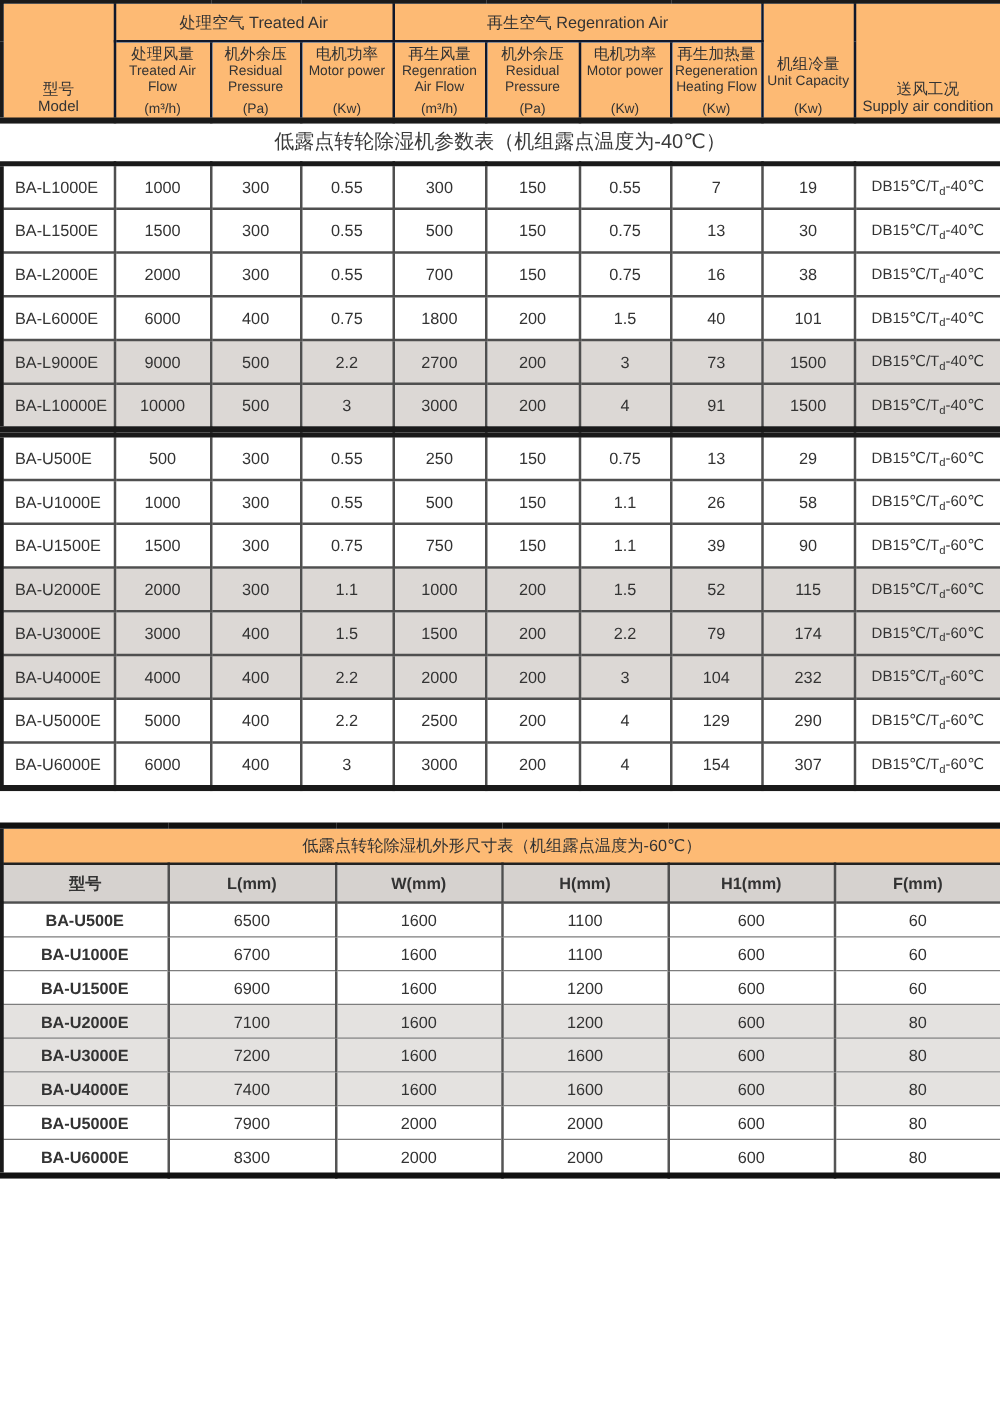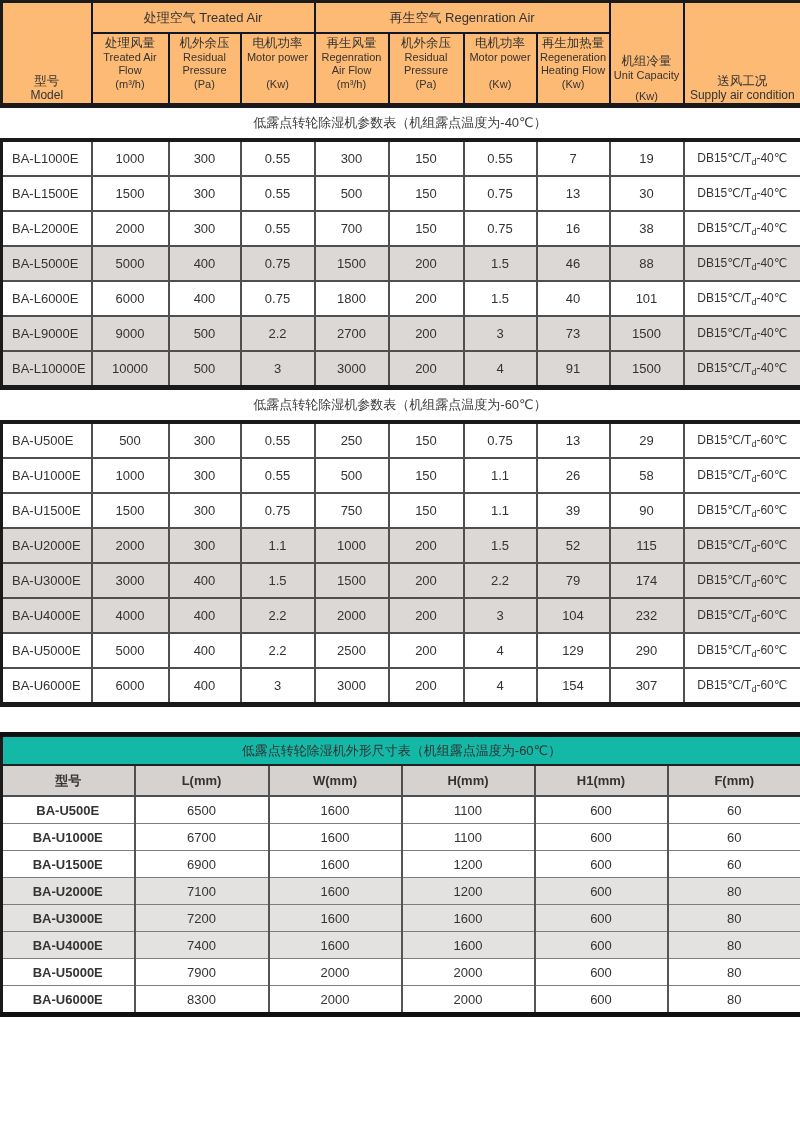--- a/index.html
+++ b/index.html
@@ -13,38 +13,38 @@
   .head-tbl{border:3px solid #1a1a1a;border-bottom:5px solid #1a1a1a;}
   .head-tbl th{border:2px solid #0f172a;background:#fdba74;font-weight:normal;
                vertical-align:middle;padding:1px;}
   .g-row th{height:27px;font-size:13px;}
   .sub-row th{height:58px;}
   .hc{display:flex;flex-direction:column;align-items:center;justify-content:flex-end;height:100%;}
   .hc-zh{font-size:12.5px;line-height:1.2;}
   .hc-en{font-size:11px;line-height:1.15;}
   .unit{font-size:11px;line-height:1.1;}
   .sub-row .hc{justify-content:center;padding-top:2px;}
-  .sub-row .unit{margin-top:auto;padding-bottom:13px;}
+  .sub-row .unit{margin-top:auto;padding-bottom:1px;}
   .cap-unit{margin-top:9px;}
 
   
-  .band{height:30px;line-height:30px;text-align:center;font-size:13px;color:#3a3a3a;background:#fff;}
+  .band{height:30px;line-height:30px;text-align:center;font-size:16px;color:#3a3a3a;background:#fff;}
 
   
   .data-tbl{border:3px solid #1a1a1a;border-top:4px solid #1a1a1a;border-bottom:5px solid #1a1a1a;}
   .data-tbl td{border:2px solid #4f4f4f;height:31px;text-align:center;font-size:13px;background:#fff;}
   .data-tbl td.model{text-align:left;padding-left:9px;}
   .data-tbl tr.shade td{background:#dcd8d5;}
   td.supply{font-size:12px;}
   .subscript{font-size:9px;vertical-align:-3px;}
 
   
   .dim-gap{height:25px;background:#fff;}
   .dim-tbl{border:3px solid #1a1a1a;border-top:5px solid #111;border-bottom:5px solid #111;}
-  .dim-tbl .dim-title-cell{background:#14b8a6;border:2px solid #4f4f4f;border-bottom:2px solid #222;
+  .dim-tbl .dim-title-cell{background:#fdba74;border:2px solid #4f4f4f;border-bottom:2px solid #222;
       height:25px;font-size:13px;font-weight:normal;text-align:center;}
   .dim-tbl .dim-head th{background:#d6d2cf;border:2px solid #4f4f4f;height:27px;
       font-size:13px;font-weight:bold;text-align:center;}
   .dim-tbl td{border:1px solid #7d7d7d;border-left:2px solid #555;border-right:2px solid #555;
       height:24px;text-align:center;font-size:13px;background:#fff;}
   .dim-tbl td.model{font-weight:bold;text-align:center;padding-left:0;}
   .dim-tbl tr.shade td{background:#e4e2e0;}
 </style>
 </head>
 <body>
@@ -186,32 +186,20 @@
           <td>2000</td>
           <td>300</td>
           <td>0.55</td>
           <td>700</td>
           <td>150</td>
           <td>0.75</td>
           <td>16</td>
           <td>38</td>
           <td class="supply"><span>DB15℃/T</span><span class="subscript">d</span><span>-40℃</span></td>
         </tr>
-        <tr class="shade">
-          <td class="model">BA-L5000E</td>
-          <td>5000</td>
-          <td>400</td>
-          <td>0.75</td>
-          <td>1500</td>
-          <td>200</td>
-          <td>1.5</td>
-          <td>46</td>
-          <td>88</td>
-          <td class="supply"><span>DB15℃/T</span><span class="subscript">d</span><span>-40℃</span></td>
-        </tr>
         <tr>
           <td class="model">BA-L6000E</td>
           <td>6000</td>
           <td>400</td>
           <td>0.75</td>
           <td>1800</td>
           <td>200</td>
           <td>1.5</td>
           <td>40</td>
           <td>101</td>
@@ -237,21 +225,20 @@
           <td>3000</td>
           <td>200</td>
           <td>4</td>
           <td>91</td>
           <td>1500</td>
           <td class="supply"><span>DB15℃/T</span><span class="subscript">d</span><span>-40℃</span></td>
         </tr>
       </tbody>
   </table>
 
-  <div class="band">低露点转轮除湿机参数表（机组露点温度为-60℃）</div>
   <table class="data-tbl">
     <colgroup>
       <col style="width:90px">
         <col style="width:77px">
         <col style="width:72px">
         <col style="width:74px">
       <col style="width:74px">
         <col style="width:75px">
         <col style="width:73px">
         <col style="width:73px">

